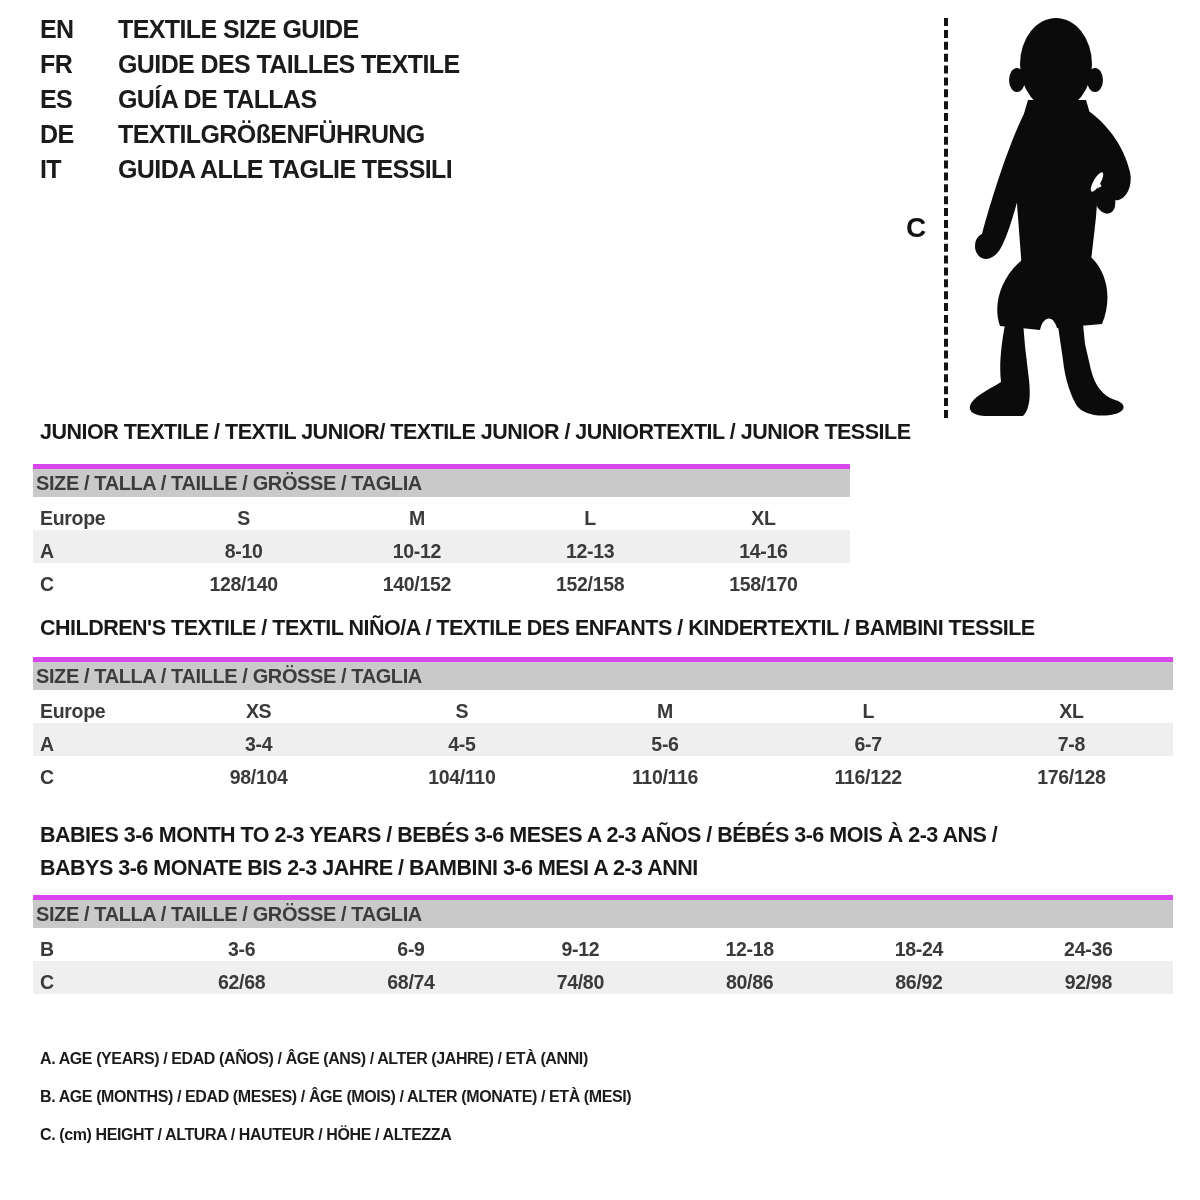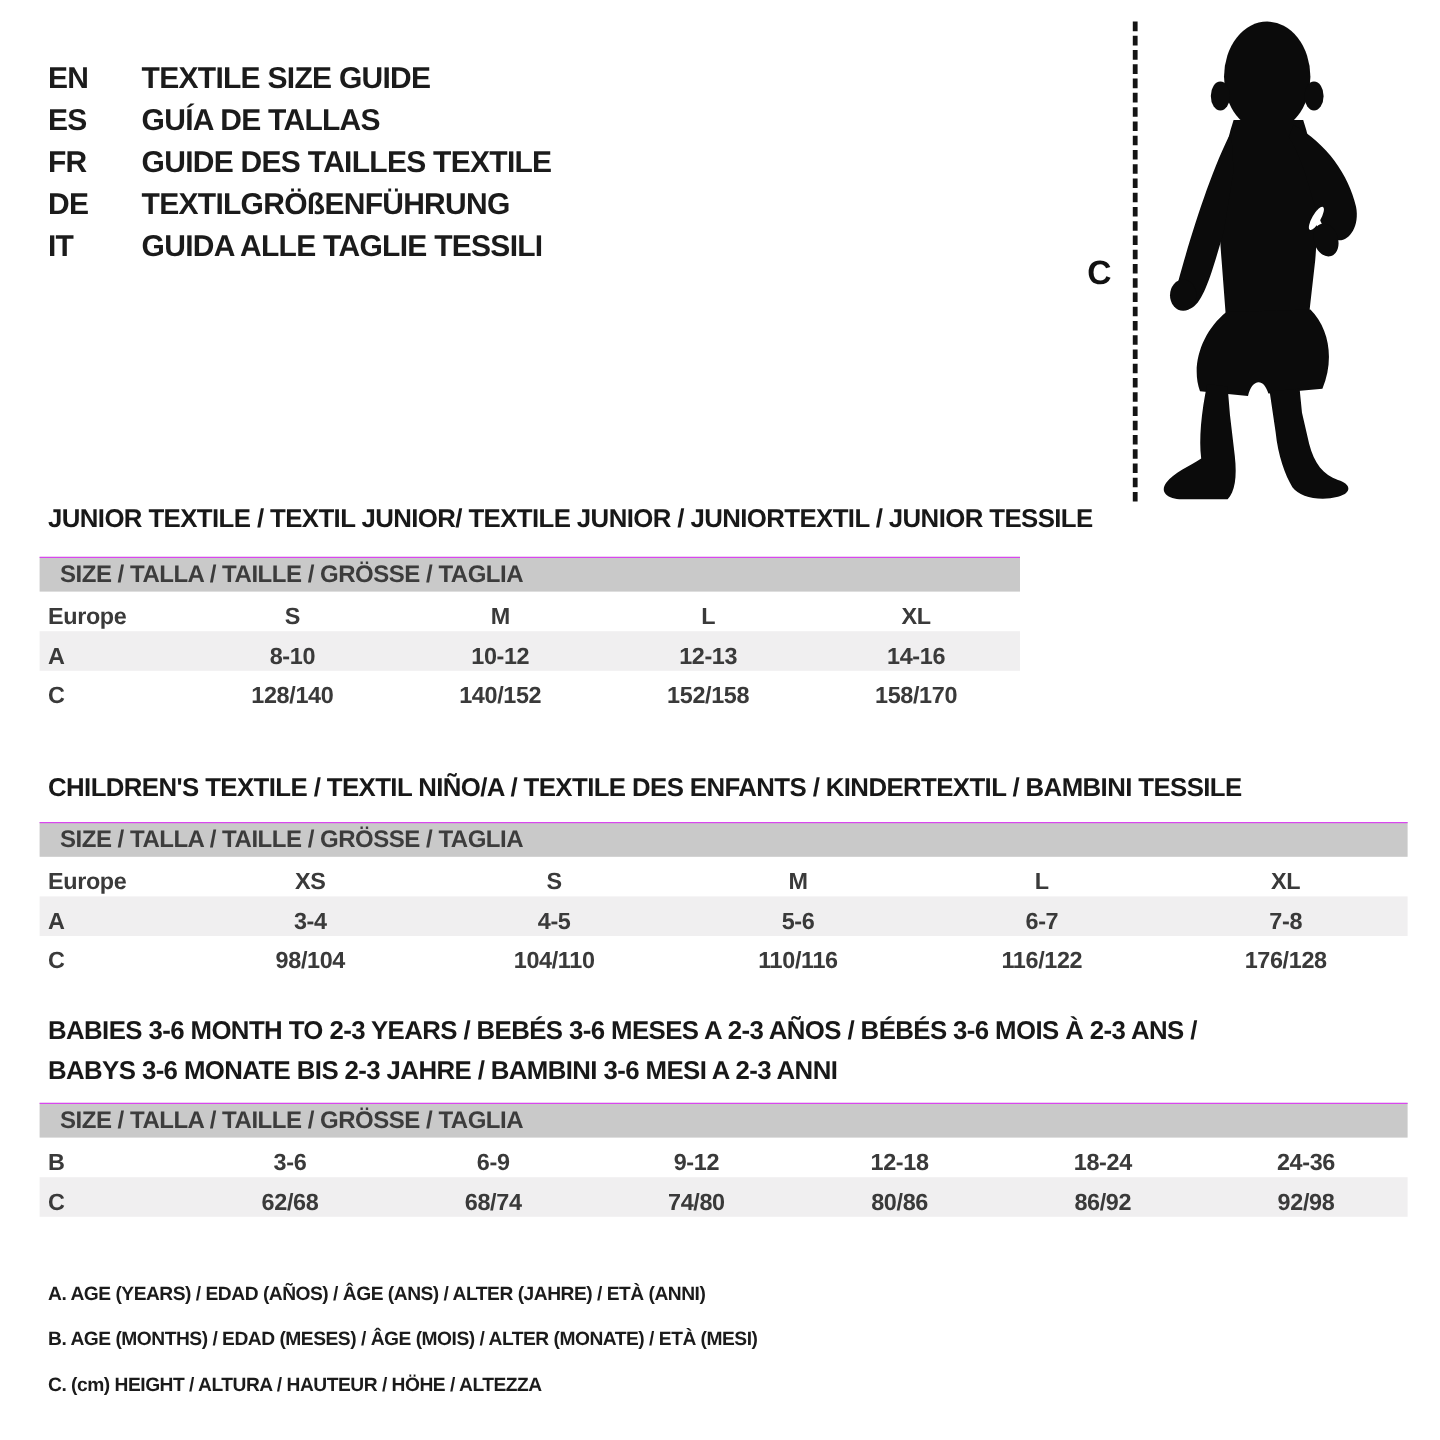--- a/index.html
+++ b/index.html
@@ -1,41 +1,41 @@
 <!DOCTYPE html>
 <html><head>
 <meta charset="utf-8">
 <style>
   html,body{margin:0;padding:0;background:#fff;}
   .page{
     position:relative;width:1200px;height:1200px;background:#ffffff;overflow:hidden;
     font-family:"Liberation Sans",sans-serif;font-weight:bold;color:#1d1d1d;
   }
   
-  .lang-block{position:absolute;top:48px;left:40px;}
+  .lang-block{position:absolute;top:12px;left:40px;}
   .lang-row{display:flex;line-height:35px;font-size:25px;letter-spacing:-0.6px;}
   .lang-code{width:78px;color:#1b1b1b;}
   .lang-title{color:#1b1b1b;white-space:nowrap;text-align:center;}
   
   .figure{position:absolute;top:10px;left:898px;width:260px;height:418px;}
   .measure-line{position:absolute;left:46px;top:8px;height:400px;width:0;
     border-left:4px dashed #141414;}
   .c-label{position:absolute;left:8px;top:202px;font-size:28px;color:#111;}
   .silhouette{position:absolute;left:66px;top:2px;}
   
   .content{position:absolute;top:416px;left:33px;width:1140px;}
   .table-block{width:1140px;}
   .table-block.narrow{width:817px;}
-  .table-block.gap1{margin-top:48px;}
+  .table-block.gap1{margin-top:16px;}
   .table-block.gap2{margin-top:30px;}
   .tbl-title{font-size:21.5px;line-height:33px;padding-left:7px;letter-spacing:-0.5px;
     color:#181818;white-space:nowrap;}
   .tbl-head{height:28px;line-height:28px;background:#c9c9c9;color:#3c3c3c;
-    font-size:20px;padding-left:17px;margin-top:15px;letter-spacing:-0.4px;
-    border-top:1px solid #d946ef;}
+    font-size:20px;padding-left:3px;margin-top:15px;letter-spacing:-0.4px;
+    border-top:5px solid #d946ef;}
   .table-block.gap1 .tbl-head{margin-top:12px;}
   .table-block.gap2 .tbl-head{margin-top:10px;}
   .tbl-row{display:flex;align-items:flex-end;height:33px;font-size:19.5px;
     color:#3a3a3a;letter-spacing:-0.3px;}
   .tbl-row.shaded{background:#f0eff0;}
   .cell-label{width:117px;padding-left:7px;text-align:left;}
   .cell-val{flex:1;text-align:center;}
   
   .legend{margin-top:46px;}
   .legend-line{font-size:16px;line-height:38px;padding-left:7px;
@@ -45,26 +45,26 @@
 <body>
 
 <div class="page">
 
   <div class="lang-block">
     <div class="lang-row">
       <span class="lang-code">EN</span>
       <span class="lang-title">TEXTILE SIZE GUIDE</span>
     </div>
     <div class="lang-row">
+      <span class="lang-code">FR</span>
+      <span class="lang-title">GUIDE DES TAILLES TEXTILE</span>
+    </div>
+    <div class="lang-row">
       <span class="lang-code">ES</span>
       <span class="lang-title">GUÍA DE TALLAS</span>
-    </div>
-    <div class="lang-row">
-      <span class="lang-code">FR</span>
-      <span class="lang-title">GUIDE DES TAILLES TEXTILE</span>
     </div>
     <div class="lang-row">
       <span class="lang-code">DE</span>
       <span class="lang-title">TEXTILGRÖßENFÜHRUNG</span>
     </div>
     <div class="lang-row">
       <span class="lang-code">IT</span>
       <span class="lang-title">GUIDA ALLE TAGLIE TESSILI</span>
     </div>
   </div>

